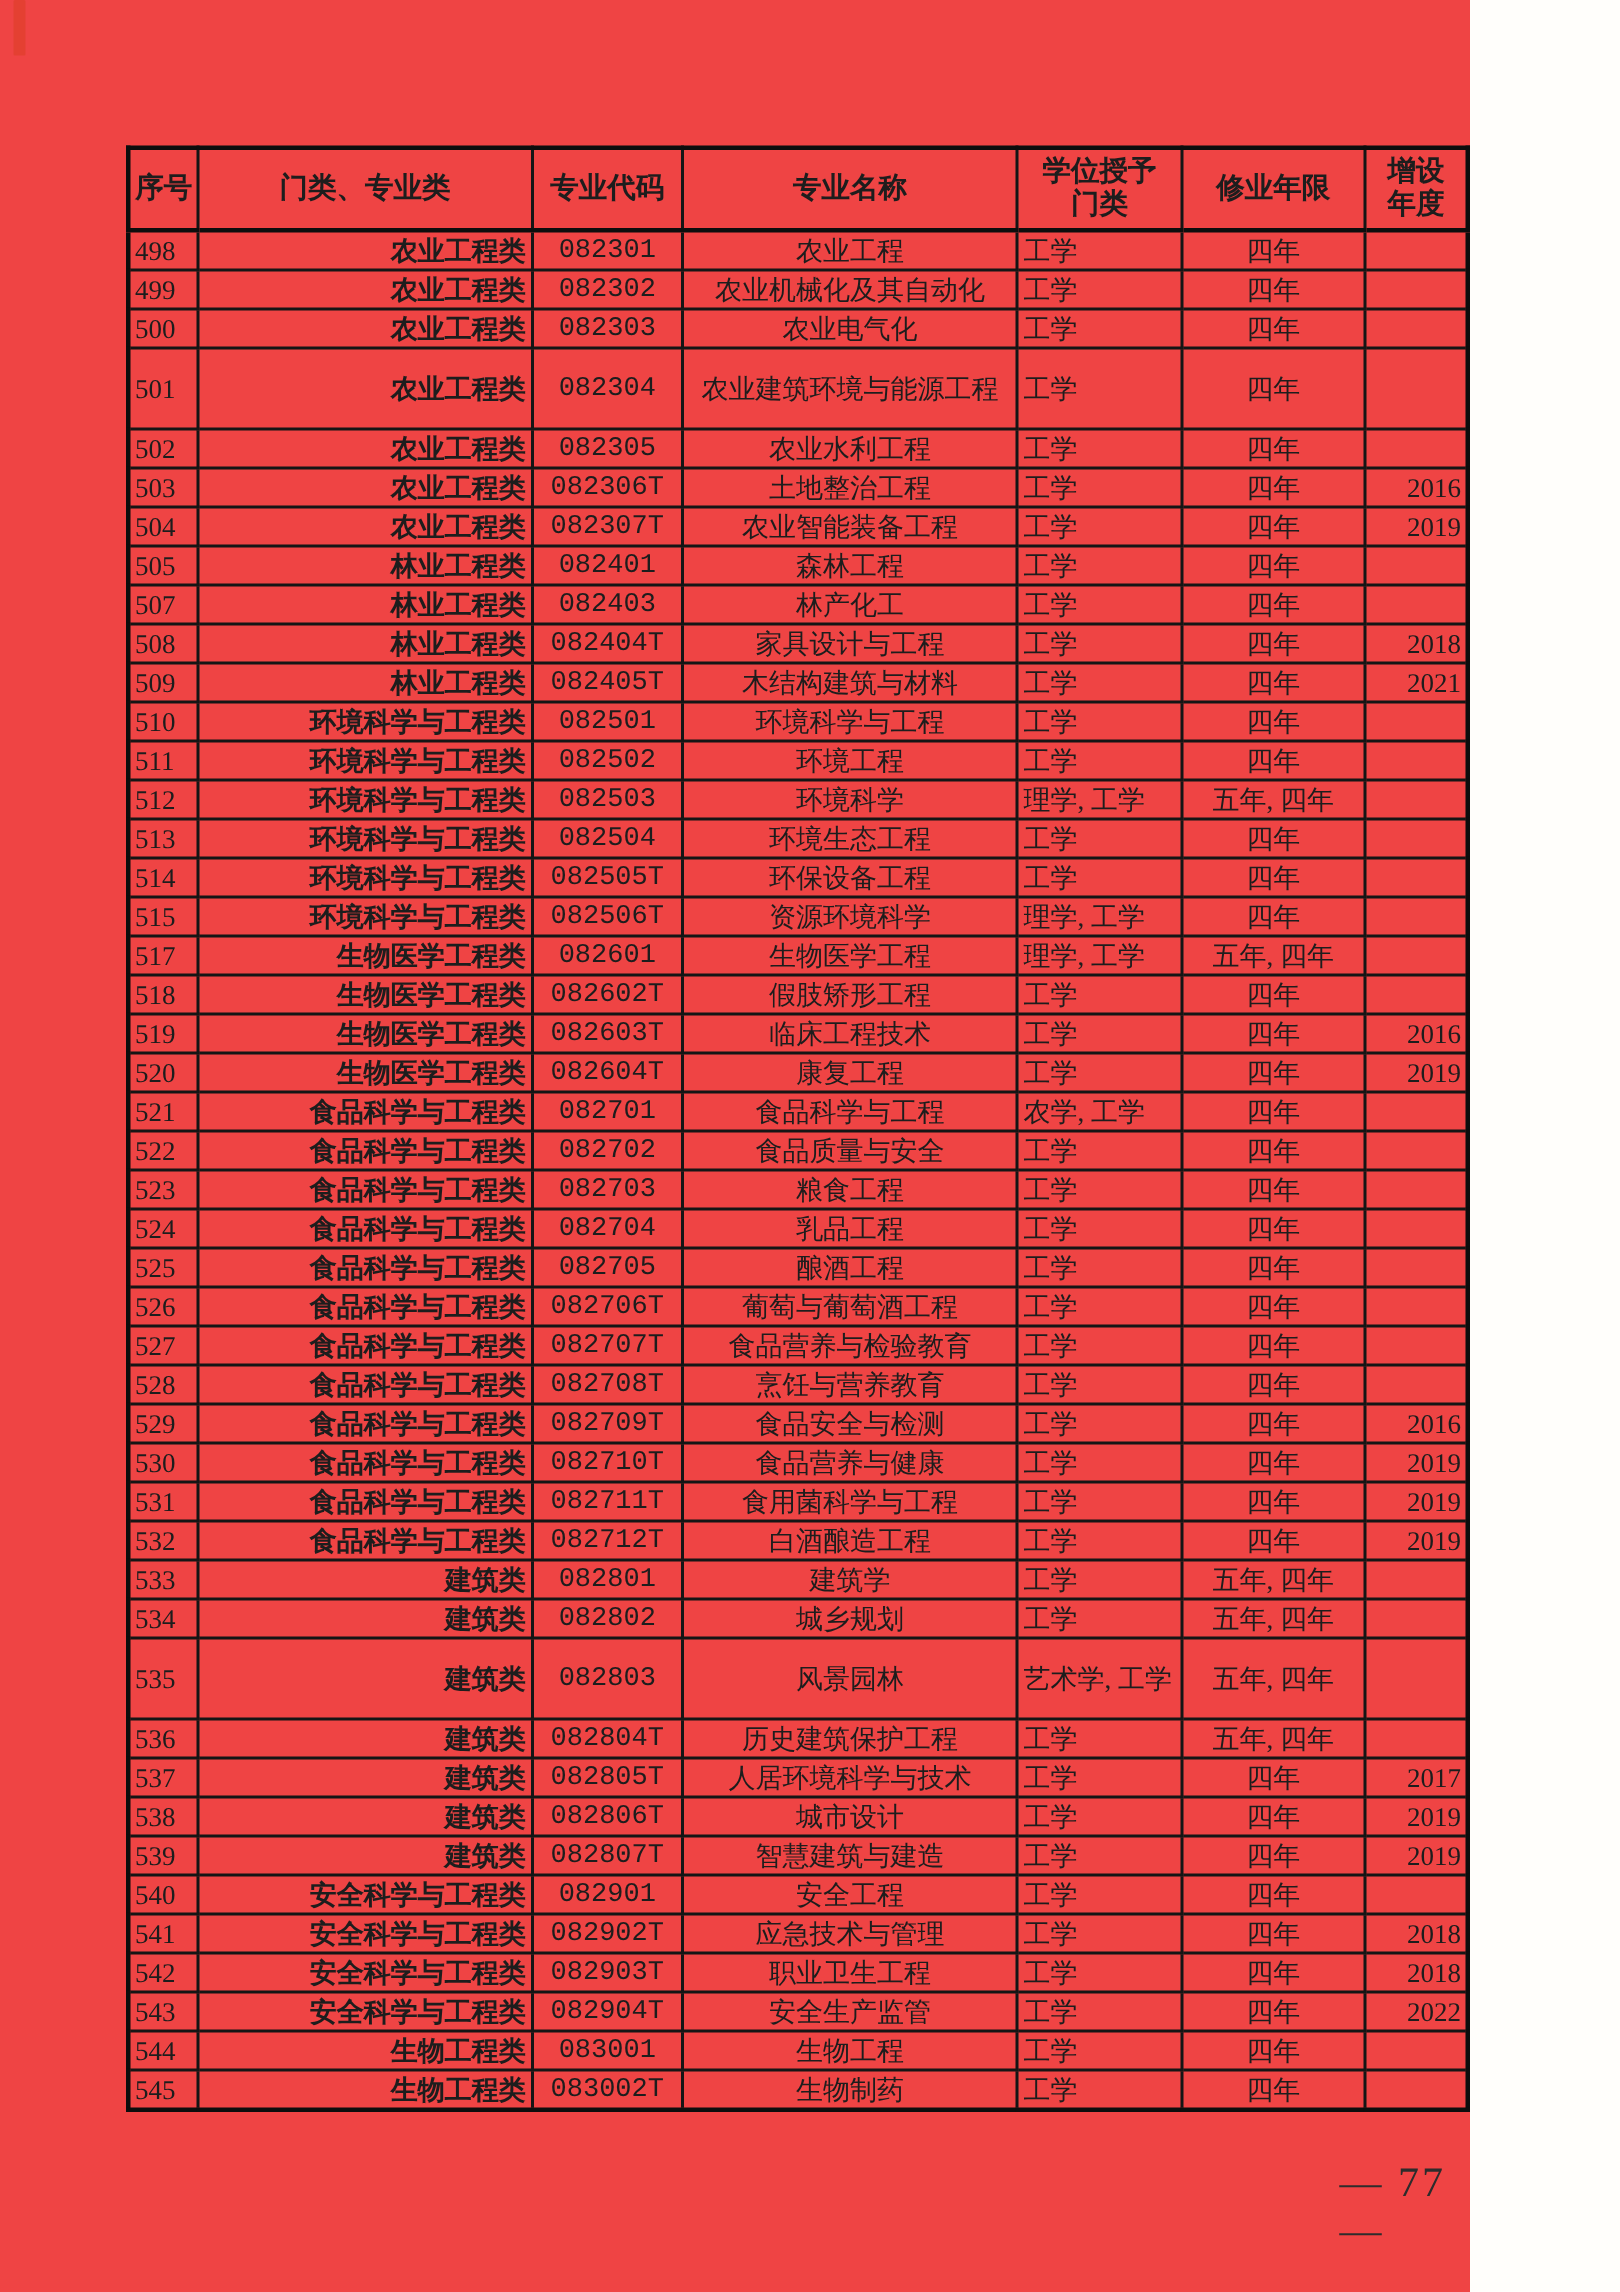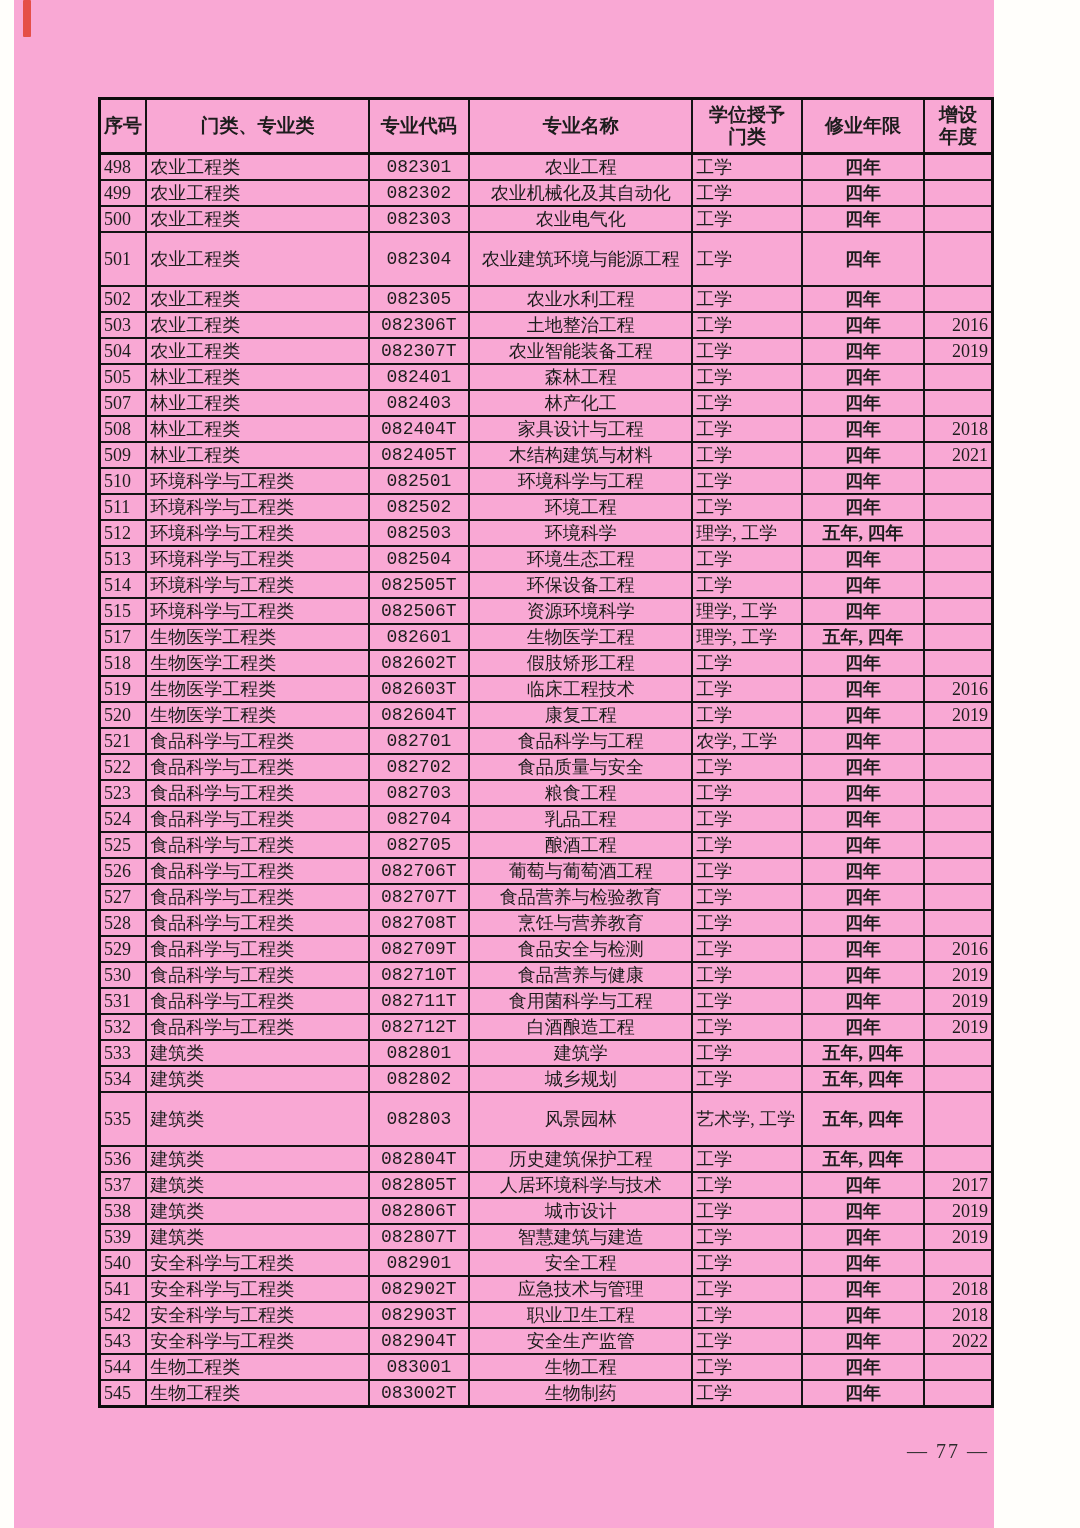--- a/index.html
+++ b/index.html
@@ -11,22 +11,21 @@
     height: 1528px;
     background: #fffefb;
     font-family: "Liberation Serif", "DejaVu Serif", serif;
     color: #1d1d1d;
     overflow: hidden;
   }
   .sheet {
     position: relative;
     width: 980px;
     height: 1528px;
-    background: #f9a8d4;
-    margin-left: 14px;
+    background: #ef4444;
   }
   .red-mark {
     position: absolute;
     left: 9px;
     top: 0;
     width: 8px;
     height: 37px;
     background: #e2402f;
     opacity: 0.85;
     border-radius: 1px;
@@ -61,31 +60,31 @@
     height: 24px;
     line-height: 1.05;
     padding: 0 3px;
   }
   table.majors tr.tall td {
     height: 52px;
     white-space: normal;
   }
   
   td.c0 { text-align: left; }
-  td.c1 { text-align: left; padding-left: 5px; }
+  td.c1 { text-align: right; padding-left: 5px; font-weight: bold; }
   td.c2 { text-align: center; padding-left: 5px; font-family: Liberation Mono, monospace; }
   td.c3 { text-align: center; padding-left: 5px; }
   td.c4 { text-align: left; }
-  td.c5 { text-align: center; font-weight: bold; }
+  td.c5 { text-align: center; }
   td.c6 { text-align: right; }
   .page-number {
     position: absolute;
     left: 893px;
     top: 1440px;
-    font-size: 20px;
+    font-size: 28px;
     letter-spacing: 2px;
     color: #2c2c2c;
     font-family: "Liberation Serif", "DejaVu Serif", serif;
   }
 </style>
 </head>
 <body>
 
 <div class="sheet">
 

